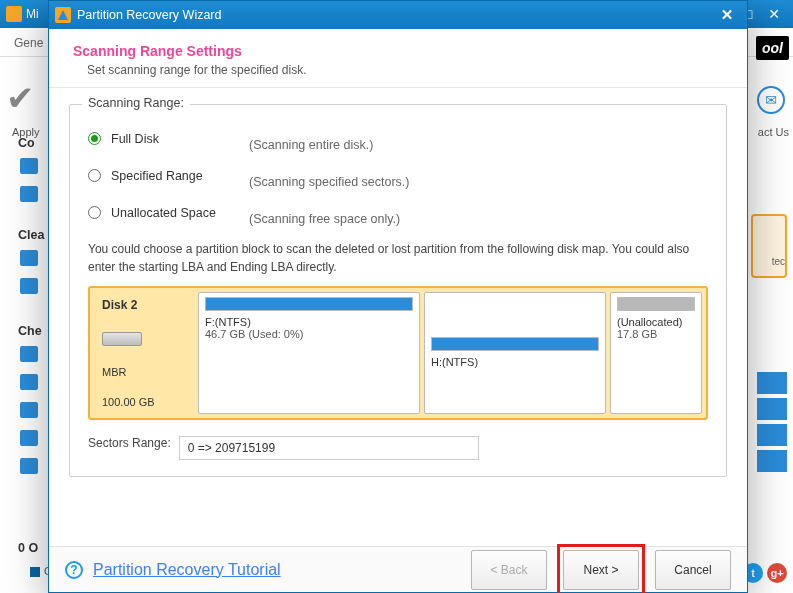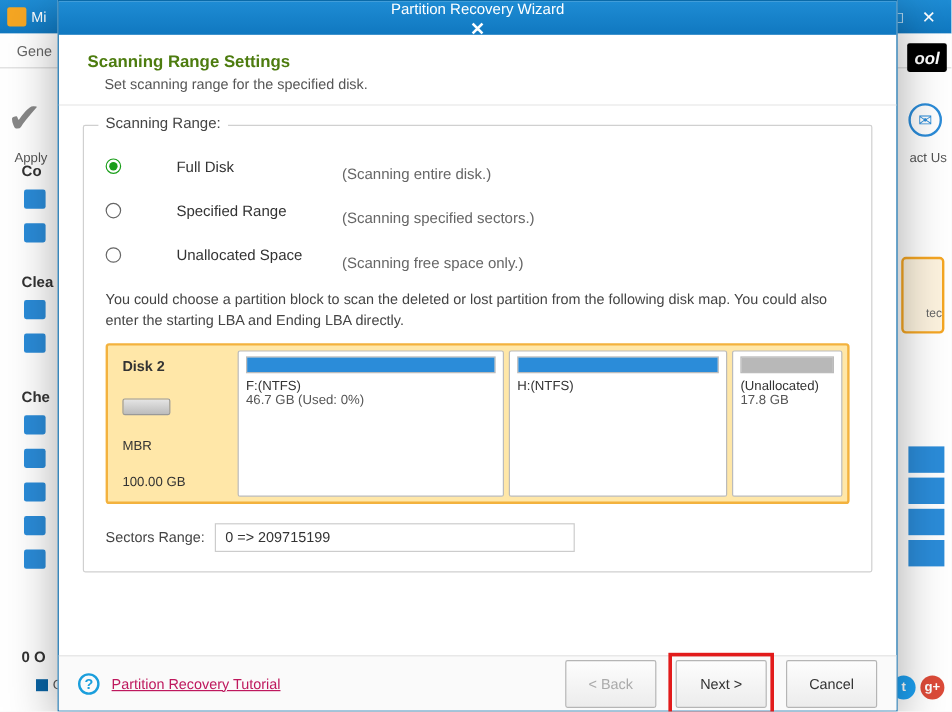--- a/index.html
+++ b/index.html
@@ -26,62 +26,62 @@
 .bg-right-mail { position: absolute; top: 58px; right: 8px; width: 28px; height: 28px; border: 2px solid #2b8cd9; border-radius: 50%; color: #2b8cd9; font-size: 14px; text-align: center; line-height: 24px; }
 .bg-right-txt { position: absolute; top: 98px; right: 4px; font-size: 11px; color: #555; }
 .bg-right-card { position: absolute; top: 142px; right: 6px; width: 36px; height: 64px; border: 2px solid #f5a623; border-radius: 4px; background: #fdf3df; font-size: 10px; text-align: right; padding-top: 40px; color: #666; margin-top: 44px; }
 .bg-right-bars { position: absolute; top: 344px; right: 6px; display: flex; flex-direction: column; gap: 4px; }
 .bg-right-bars div { width: 30px; height: 22px; background: #2b8cd9; }
 .bg-right-socials { position: absolute; bottom: 10px; right: 6px; display: flex; gap: 4px; }
 .bg-right-socials span { width: 20px; height: 20px; border-radius: 50%; color: #fff; font-size: 11px; font-weight: bold; text-align: center; line-height: 20px; }
 
 
 .wizard { position: absolute; top: 0; left: 48px; width: 700px; height: 593px; background: #fff; box-shadow: 0 10px 40px rgba(0,0,0,.35); border: 1px solid #0a6aa8; display: flex; flex-direction: column; }
-.wiz-titlebar { height: 28px; background: linear-gradient(#1e8cd4, #1078c0); display: flex; align-items: center; padding: 0 6px; color: #fff; font-size: 12.5px; flex-direction: column; }
+.wiz-titlebar { height: 28px; background: linear-gradient(#1e8cd4, #1078c0); display: flex; align-items: center; padding: 0 6px; color: #fff; font-size: 12.5px; }
 .wiz-titlebar .icon { width: 16px; height: 16px; background: #f5a623; margin-right: 6px; border-radius: 2px; position: relative; }
 .wiz-titlebar .icon::after { content:""; position:absolute; inset:3px; background:#2b8cd9; clip-path: polygon(50% 0,100% 100%,0 100%);}
 .wiz-titlebar .spacer { flex: 1; }
 .wiz-titlebar .sysbtn { width: 28px; text-align: center; font-size: 15px; cursor: pointer; font-weight: bold; }
 
 .wiz-head { padding: 14px 24px 10px; border-bottom: 1px solid #e8e8e8; }
-.wiz-head h1 { font-size: 14px; font-weight: 700; color: #4d7c0f; }
+.wiz-head h1 { font-size: 14px; font-weight: 700; color: #ec4899; }
 .wiz-head p { font-size: 12px; color: #555; margin-top: 4px; margin-left: 14px; }
 
 .wiz-body { flex: 1; padding: 16px 20px 8px; overflow: auto; }
 .group { border: 1px solid #d0d0d0; border-radius: 2px; padding: 20px 18px 16px; position: relative; }
 .group > legend, .group-title { position: absolute; top: -9px; left: 12px; background: #fff; padding: 0 6px; font-size: 12.5px; color: #444; }
 
 .radio-row { display: flex; align-items: center; gap: 10px; margin-bottom: 10px; font-size: 12.5px; color: #333; }
 .radio { width: 13px; height: 13px; border: 1px solid #666; border-radius: 50%; display: inline-flex; align-items: center; justify-content: center; cursor: pointer; }
 .radio.checked { border-color: #1a9e1a; }
 .radio.checked::after { content: ""; width: 7px; height: 7px; background: #1a9e1a; border-radius: 50%; }
-.radio-label { width: 128px; margin-left: 36px; }
+.radio-label { width: 128px; }
 .radio-desc { color: #666; margin-top: 13px; }
 
 .hint { font-size: 12px; color: #444; line-height: 1.5; margin: 14px 0 10px; }
 
 .disk-map { border: 2px solid #f3b23e; border-radius: 3px; background: #ffe7a8; display: flex; gap: 4px; padding: 4px; }
 .disk-info { width: 102px; padding: 6px 8px; font-size: 11px; color: #333; display: flex; flex-direction: column; gap: 18px; }
 .disk-info .dname { font-weight: 700; font-size: 12px; }
 .disk-info .dicon { width: 40px; height: 14px; background: linear-gradient(#e4e4e4,#bcbcbc); border: 1px solid #999; border-radius: 2px; margin: 2px 0; }
 .part { flex: 1; background: #fff; border: 1px solid #bbb; border-radius: 2px; padding: 4px 6px 5px; font-size: 11px; color: #333; display: flex; flex-direction: column; cursor: pointer; }
 .part .bar { height: 14px; background: #e8e8e8; border: 1px solid #bbb; margin-bottom: 5px; position: relative; }
 .part .bar .fill { position: absolute; inset: 0; background: #2b8cd9; }
 .part.unalloc .bar .fill { background: #b8b8b8; }
 .part .pl1 { font-size: 11px; }
 .part .pl2 { font-size: 11px; color: #555; }
 .part-f { flex: 0 0 222px; }
-.part-h { flex: 0 0 182px; }
+.part-h { flex: 0 0 182px; justify-content: center; }
 .part-u { flex: 0 0 92px; }
 
-.sectors { margin-top: 16px; display: flex; align-items: center; gap: 8px; font-size: 12px; color: #444; }
+.sectors { margin-top: 16px; display: flex; align-items: flex-start; gap: 8px; font-size: 12px; color: #444; }
 .sectors input { width: 300px; height: 24px; border: 1px solid #ccc; padding: 0 8px; font-size: 12px; color: #333; }
 
 .wiz-footer { height: 46px; border-top: 1px solid #e3e3e3; display: flex; align-items: center; padding: 0 16px; gap: 10px; background: #fafafa; }
-.help-link { display: flex; align-items: center; gap: 6px; font-size: 12px; color: #be185d; text-decoration: underline; cursor: pointer; }
+.help-link { display: flex; align-items: center; gap: 6px; font-size: 16px; color: #3b82f6; text-decoration: underline; cursor: pointer; }
 .help-icon { width: 18px; height: 18px; border: 2px solid #1a9edc; border-radius: 50%; color: #1a9edc; font-weight: bold; font-size: 12px; text-align: center; line-height: 15px; }
 .wiz-footer .spacer { flex: 1; }
 .btn { min-width: 76px; height: 40px; border: 1px solid #b5b5b5; background: linear-gradient(#fdfdfd,#ececec); font-size: 12px; color: #333; cursor: pointer; border-radius: 2px; }
 .btn.disabled { color: #aaa; cursor: default; }
 .highlight-box { border: 3px solid #e21b1b; padding: 3px; }
 </style>
 </head>
 <body>
 
 <div class="bg-window">

